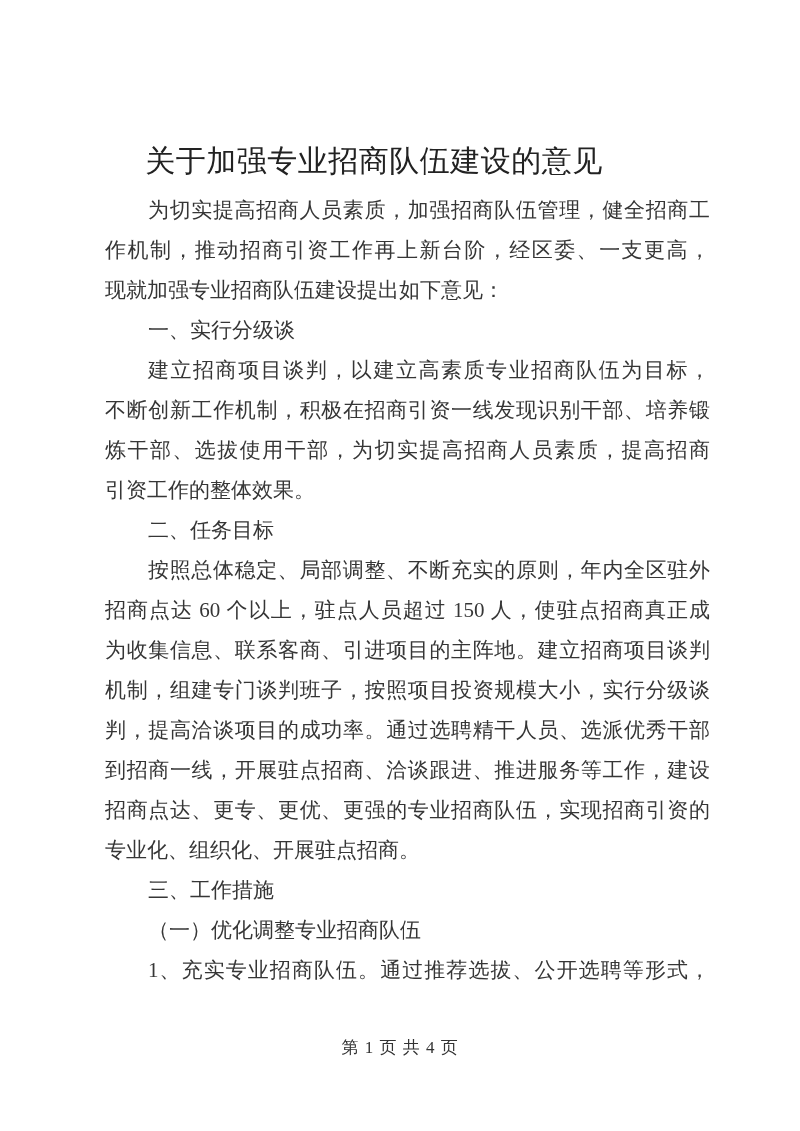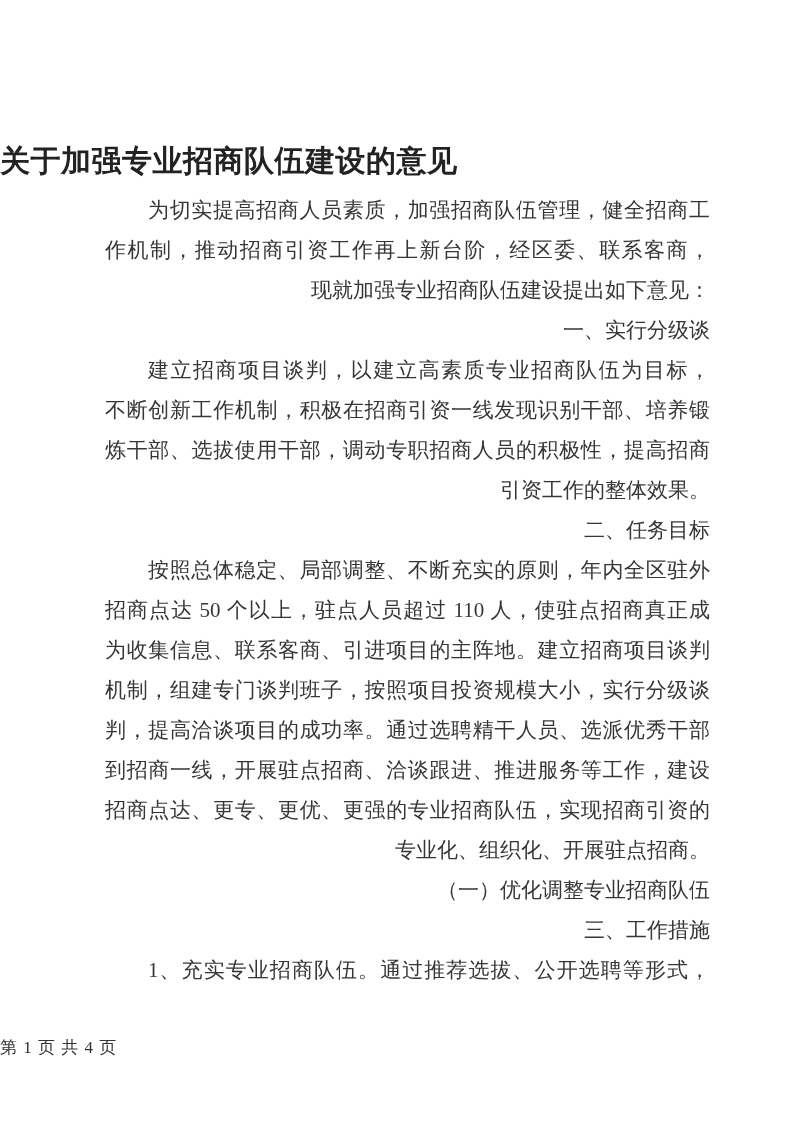--- a/index.html
+++ b/index.html
@@ -14,93 +14,94 @@
     width: 800px; height: 1131px;
     background: #ffffff;
     overflow: hidden;
   }
   .doc-title {
     position: absolute;
     top: 138px; left: 0;
     width: 748px; height: 46px;
     line-height: 46px;
     font-size: 30px;
-    font-weight: bold;
+    font-weight: normal;
+    text-align: center;
     color: #222222;
     letter-spacing: 0.5px;
   }
   .doc-body {
     position: absolute;
     top: 190px; left: 105px;
     width: 605px;
   }
   .para { margin: 0; padding: 0; font-family: Liberation Serif, serif; }
   .line {
     height: 40px;
     line-height: 40px;
     font-size: 21px;
     color: #363636;
-    text-align: right;
+    text-align: left;
   }
   .line.just {
     text-align: justify;
     
     text-align-last: justify;
   }
   .line.indent { text-indent: 43px; }
   .doc-footer {
     position: absolute;
     top: 1036px; left: 0;
     width: 800px; height: 24px;
     line-height: 24px;
-    text-align: left;
+    text-align: center;
     font-size: 17px;
     color: #333333;
     letter-spacing: 1px;
   }
 </style>
 </head>
 <body>
 
 <div class="page">
   <div class="doc-title">关于加强专业招商队伍建设的意见</div>
 
   <div class="doc-body">
       <div class="para">
         <div class="line indent just">为切实提高招商人员素质，加强招商队伍管理，健全招商工</div>
-        <div class="line just">作机制，推动招商引资工作再上新台阶，经区委、联系客商，</div>
+        <div class="line just">作机制，推动招商引资工作再上新台阶，经区委、一支更高，</div>
         <div class="line">现就加强专业招商队伍建设提出如下意见：</div>
       </div>
       <div class="para">
         <div class="line indent">一、实行分级谈</div>
       </div>
       <div class="para">
         <div class="line indent just">建立招商项目谈判，以建立高素质专业招商队伍为目标，</div>
         <div class="line just">不断创新工作机制，积极在招商引资一线发现识别干部、培养锻</div>
-        <div class="line just">炼干部、选拔使用干部，调动专职招商人员的积极性，提高招商</div>
+        <div class="line just">炼干部、选拔使用干部，为切实提高招商人员素质，提高招商</div>
         <div class="line">引资工作的整体效果。</div>
       </div>
       <div class="para">
         <div class="line indent">二、任务目标</div>
       </div>
       <div class="para">
         <div class="line indent just">按照总体稳定、局部调整、不断充实的原则，年内全区驻外</div>
-        <div class="line just">招商点达 50 个以上，驻点人员超过 110 人，使驻点招商真正成</div>
+        <div class="line just">招商点达 60 个以上，驻点人员超过 150 人，使驻点招商真正成</div>
         <div class="line just">为收集信息、联系客商、引进项目的主阵地。建立招商项目谈判</div>
         <div class="line just">机制，组建专门谈判班子，按照项目投资规模大小，实行分级谈</div>
         <div class="line just">判，提高洽谈项目的成功率。通过选聘精干人员、选派优秀干部</div>
         <div class="line just">到招商一线，开展驻点招商、洽谈跟进、推进服务等工作，建设</div>
         <div class="line just">招商点达、更专、更优、更强的专业招商队伍，实现招商引资的</div>
         <div class="line">专业化、组织化、开展驻点招商。</div>
       </div>
       <div class="para">
-        <div class="line indent">（一）优化调整专业招商队伍</div>
+        <div class="line indent">三、工作措施</div>
       </div>
       <div class="para">
-        <div class="line indent">三、工作措施</div>
+        <div class="line indent">（一）优化调整专业招商队伍</div>
       </div>
       <div class="para">
         <div class="line indent just">1、充实专业招商队伍。通过推荐选拔、公开选聘等形式，</div>
       </div>
     </div>
 
   <div class="doc-footer">第 1 页 共 4 页</div>
 </div>
 
 </body></html>

